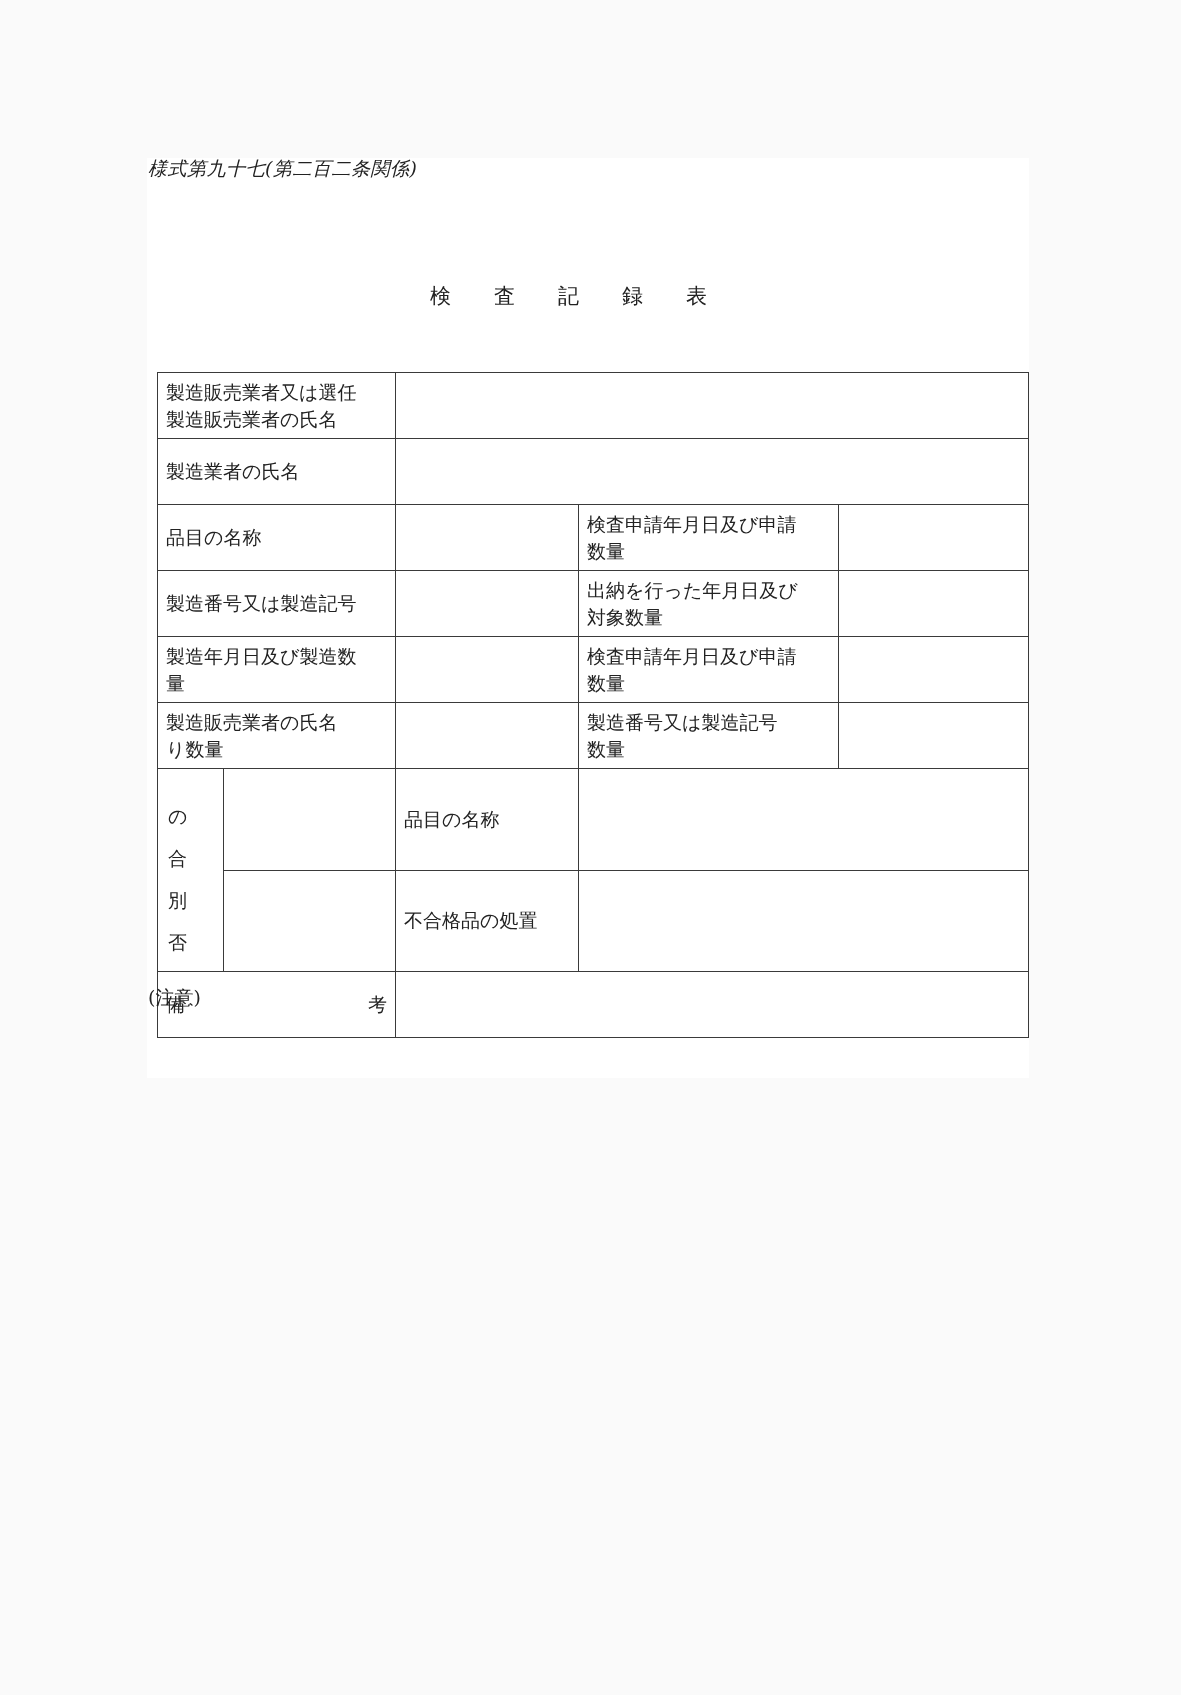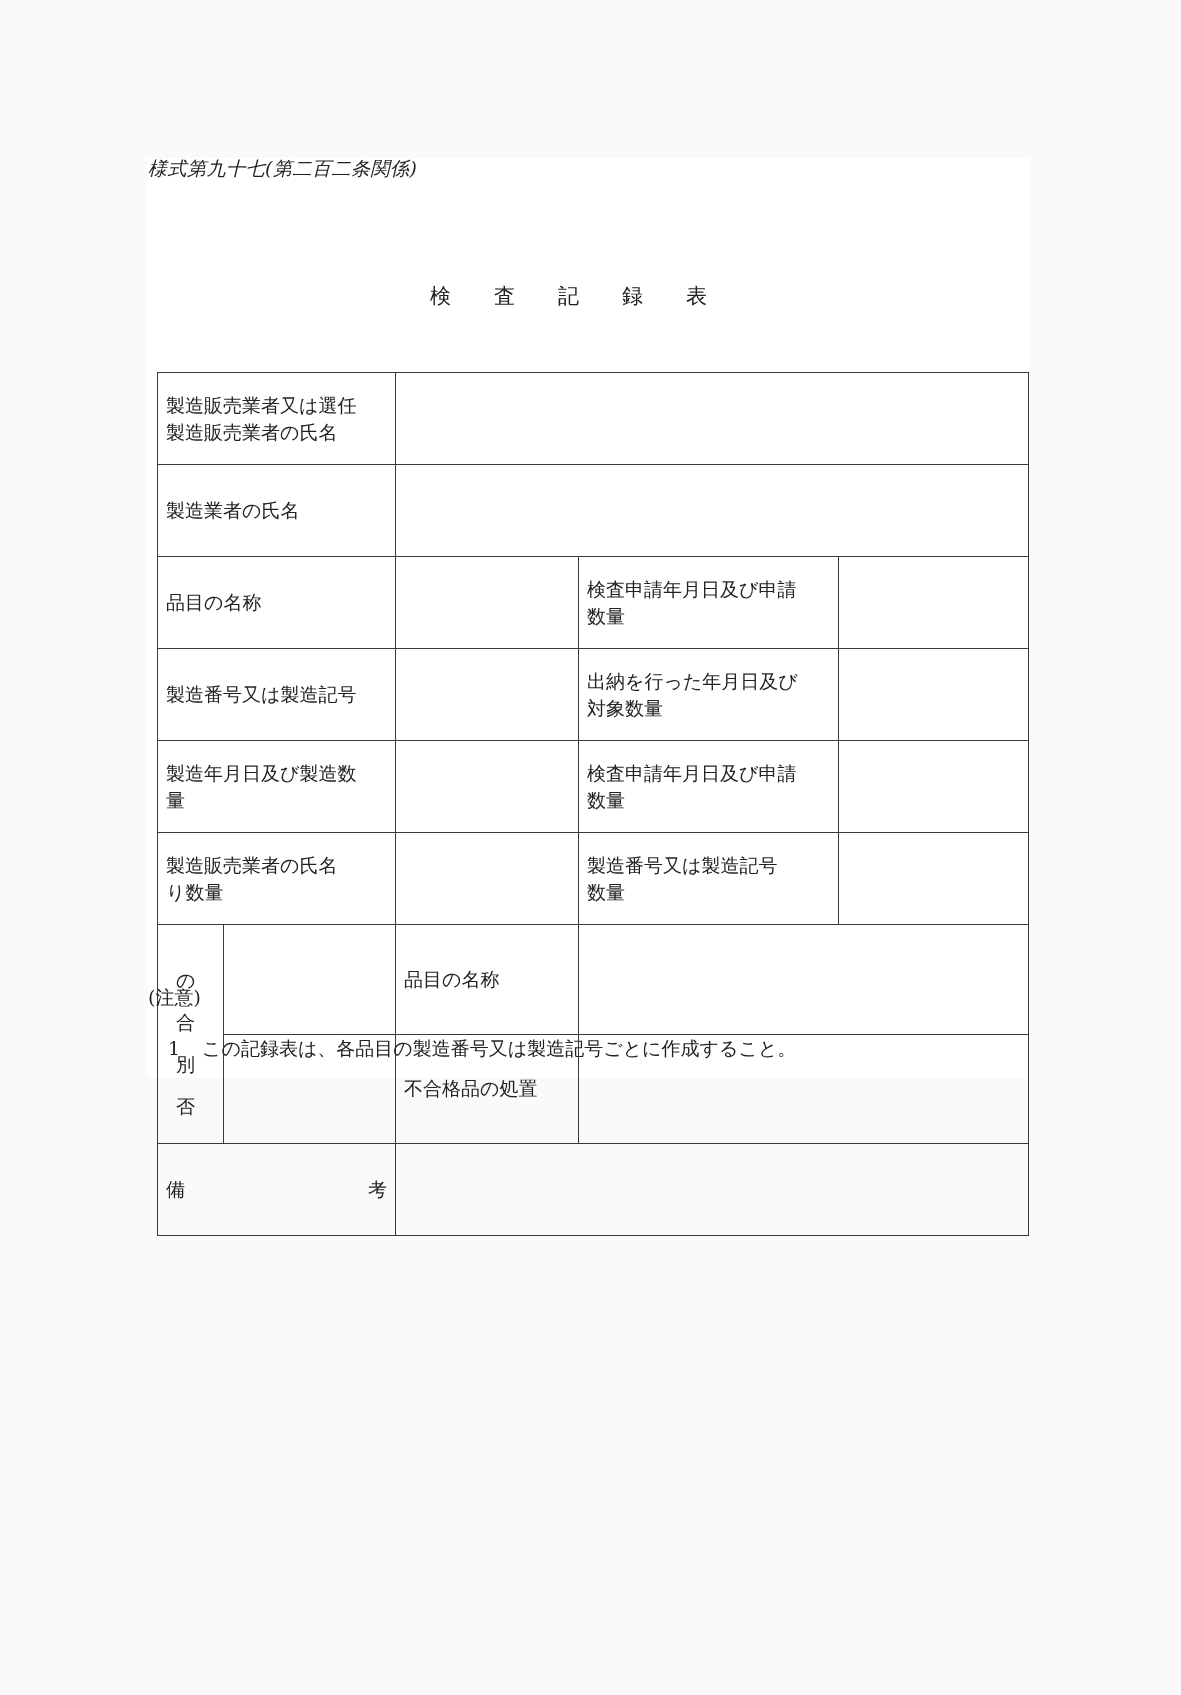--- a/index.html
+++ b/index.html
@@ -8,23 +8,23 @@
     font-family:"DejaVu Serif","Liberation Serif",serif; color:#222;
   }
   .page { position:absolute; left:147px; top:158px; width:882px; height:920px; background:#ffffff; }
   .form-id { position:absolute; left:148px; top:156px; font-size:19px; letter-spacing:0.5px; white-space:nowrap;font-style:italic; }
   .title { position:absolute; left:430px; top:282px; font-size:21px; white-space:nowrap;font-family:Liberation Serif, serif; }
   .title span { display:inline-block; width:64px; }
   table.rec {
     position:absolute; left:157px; top:372px; width:871px; border-collapse:collapse; table-layout:fixed;
     font-size:19px;
   }
-  table.rec td { border:1.5px solid #3a3a3a; height:59px; padding:16px 8px; vertical-align:middle; line-height:27px; }
+  table.rec td { border:1.5px solid #3a3a3a; height:59px; padding:3px 8px; vertical-align:middle; line-height:27px; }
   .lbl { color:#222; }
-  .vert { padding:16px !important; text-align:left; vertical-align:top !important; }
+  .vert { padding:8px !important; text-align:left; vertical-align:top !important; }
   .vert .vx { padding-top:18px; padding-left:2px; line-height:42px; letter-spacing:10px; font-size:19px; }
   .bikou { display:flex; justify-content:space-between; }
   .notes { position:absolute; left:148px; top:985px; font-size:19px; }
   .notes .head { margin-bottom:20px; }
   .notes .item { white-space:nowrap; margin-left:20px; line-height:35px; }
   .notes .num { display:inline-block; width:34px; }
 </style>
 </head>
 <body>
 
@@ -121,16 +121,13 @@
         <span>考</span>
       </div>
     </td>
     <td colspan="3"></td>
   </tr>
 </tbody>
   </table>
 
 <div class="notes">
   <div class="head">(注意)</div>
-  <div class="item">
-    <span class="num">1</span><span>この記録表は、各品目の製造番号又は製造記号ごとに作成すること。</span>
-  </div>
 </div>
 
 </body></html>

